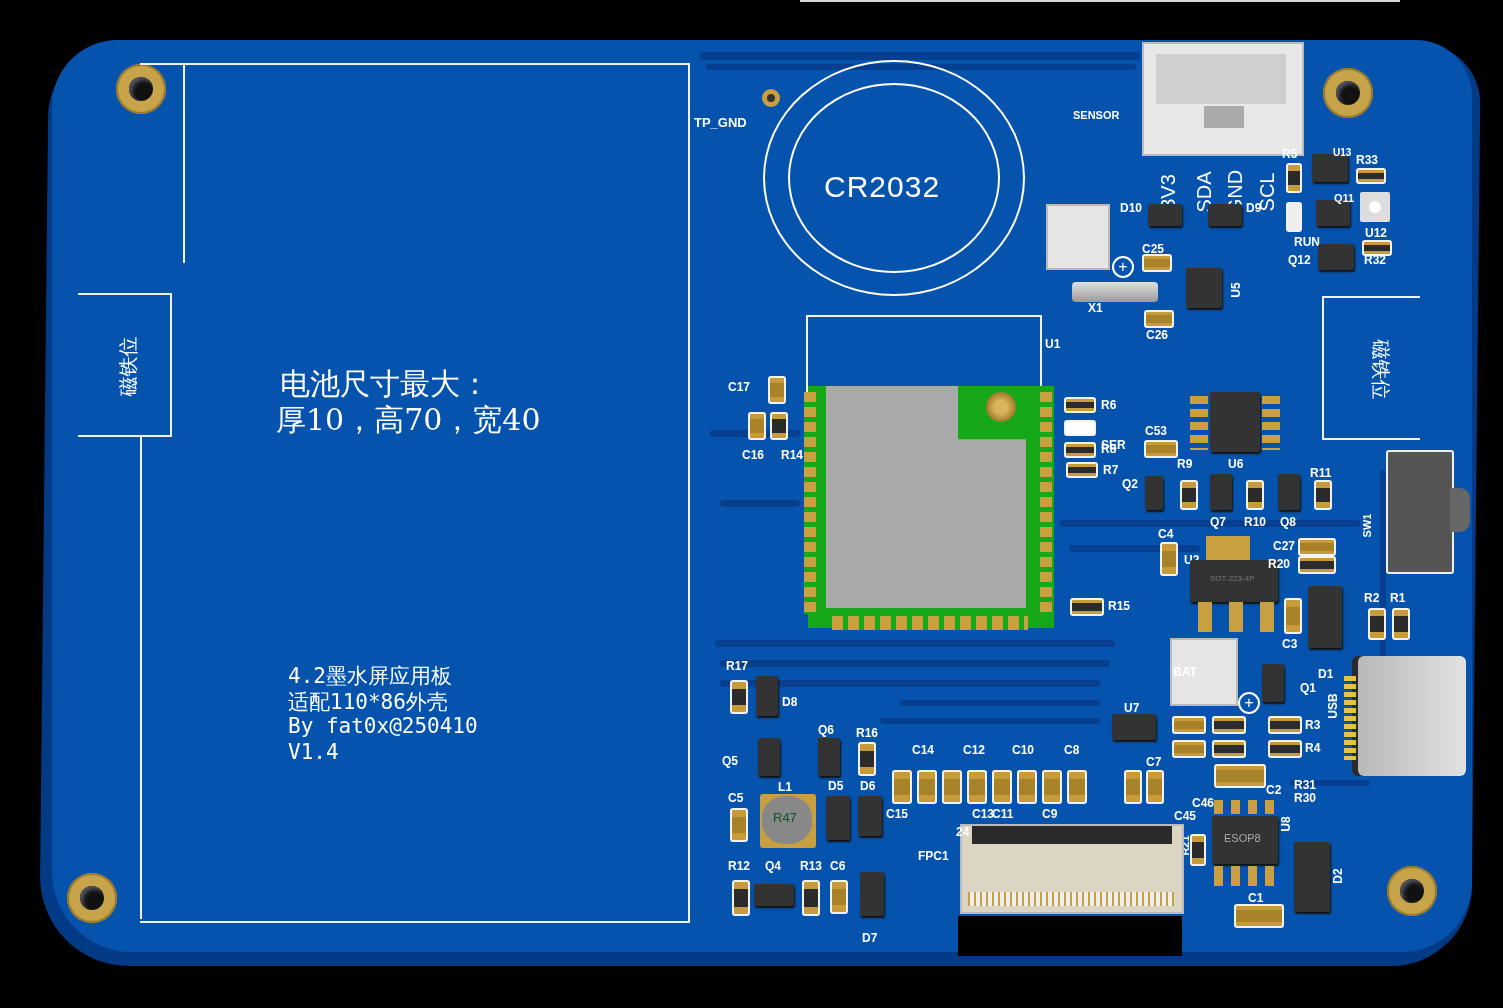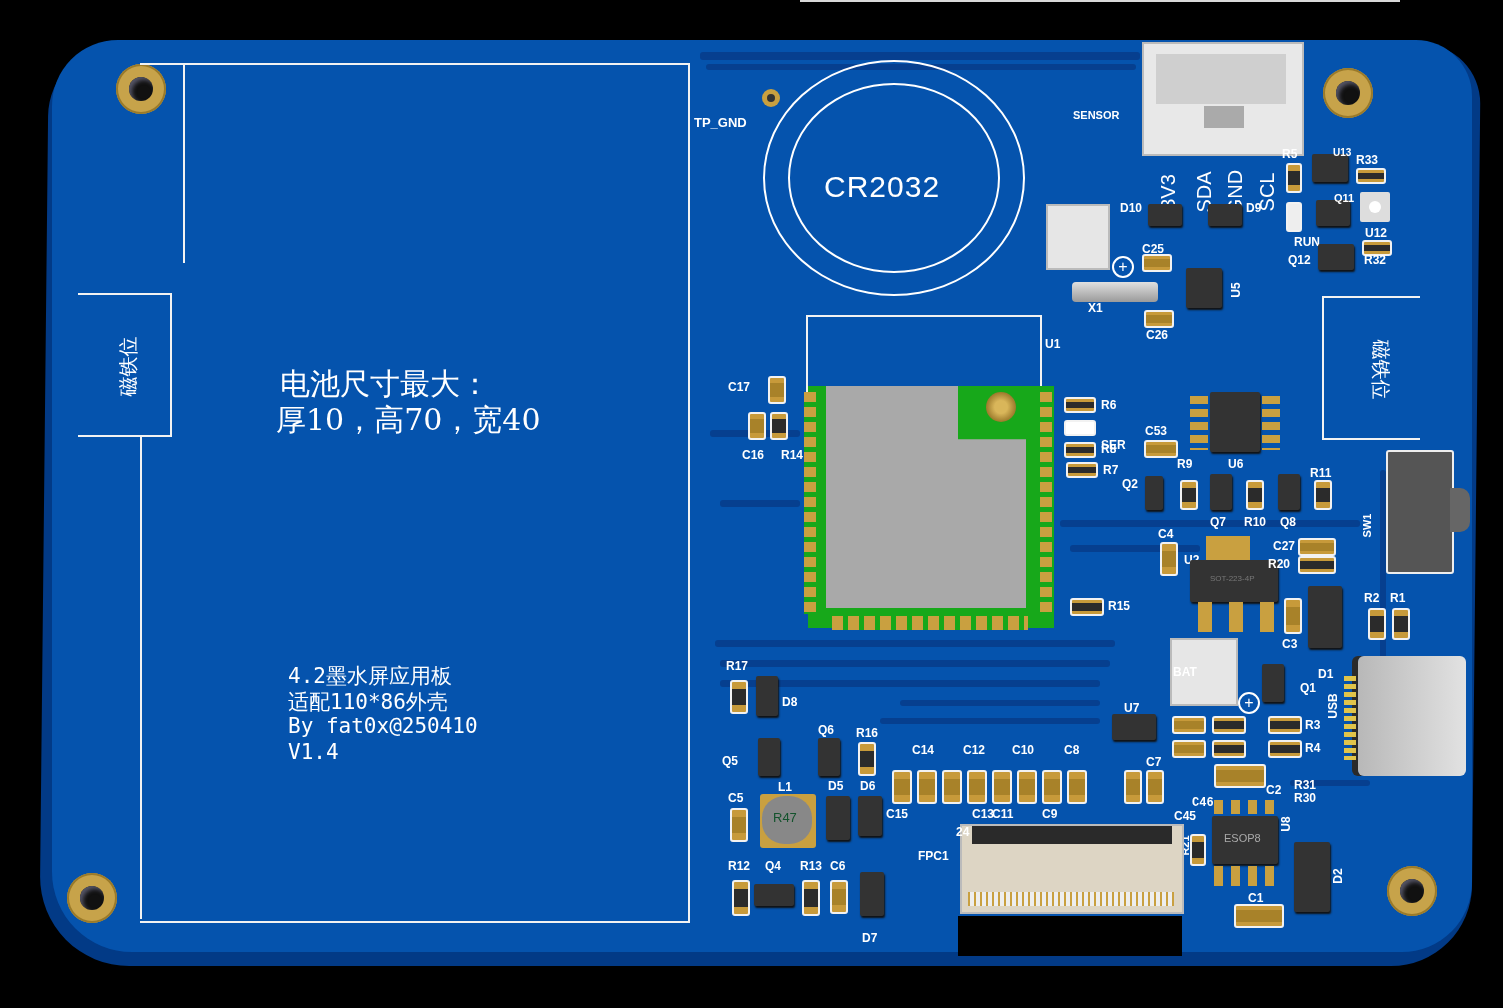--- a/index.html
+++ b/index.html
@@ -215,21 +215,21 @@
 <div class="smd cap" style="left:1172px;top:716px;width:30px;height:14px;"></div>
 <div class="smd res" style="left:1212px;top:716px;width:30px;height:14px;"></div>
 <div class="smd cap" style="left:1172px;top:740px;width:30px;height:14px;"></div>
 <div class="smd res" style="left:1212px;top:740px;width:30px;height:14px;"></div>
 <div class="smd cap" style="left:1214px;top:764px;width:48px;height:20px;"></div>
 <div class="lbl" style="left:1266px;top:784px;">C2</div>
 <div class="smd cap" style="left:1146px;top:770px;width:14px;height:30px;"></div>
 <div class="lbl" style="left:1146px;top:756px;">C7</div>
 <div class="smd cap" style="left:1124px;top:770px;width:14px;height:30px;"></div>
 <div class="lbl" style="left:1120px;top:846px;font-family:Liberation Serif, serif;">C24</div>
-<div class="lbl" style="left:1192px;top:797px;font-family:Liberation Mono, monospace;">C46</div>
+<div class="lbl" style="left:1192px;top:797px;">C46</div>
 <div class="lbl" style="left:1174px;top:810px;">C45</div>
 <div class="smd res" style="left:1190px;top:834px;width:12px;height:28px;"></div>
 <div class="lbl" style="left:1175px;top:840px;transform:rotate(-90deg);font-size:11px;">R21</div>
 <div class="ic" style="left:1212px;top:816px;width:66px;height:48px;">
     <span style="position:absolute;left:12px;top:16px;color:#aaa;font-size:11px;">ESOP8</span>
   </div>
 <div class="pad" style="left:1214px;top:800px;width:62px;height:14px;background:repeating-linear-gradient(90deg,#c9a040 0 9px,transparent 9px 17px);"></div>
 <div class="pad" style="left:1214px;top:866px;width:62px;height:20px;background:repeating-linear-gradient(90deg,#c9a040 0 9px,transparent 9px 17px);"></div>
 <div class="lbl" style="left:1278px;top:818px;transform:rotate(-90deg);">U8</div>
 <div class="smd cap" style="left:1234px;top:904px;width:46px;height:20px;"></div>

